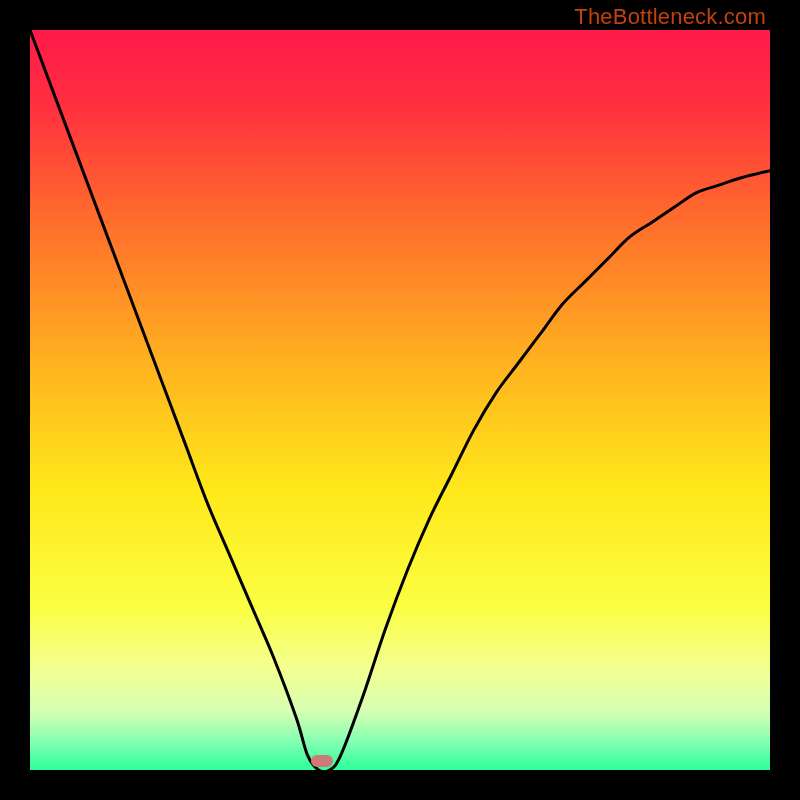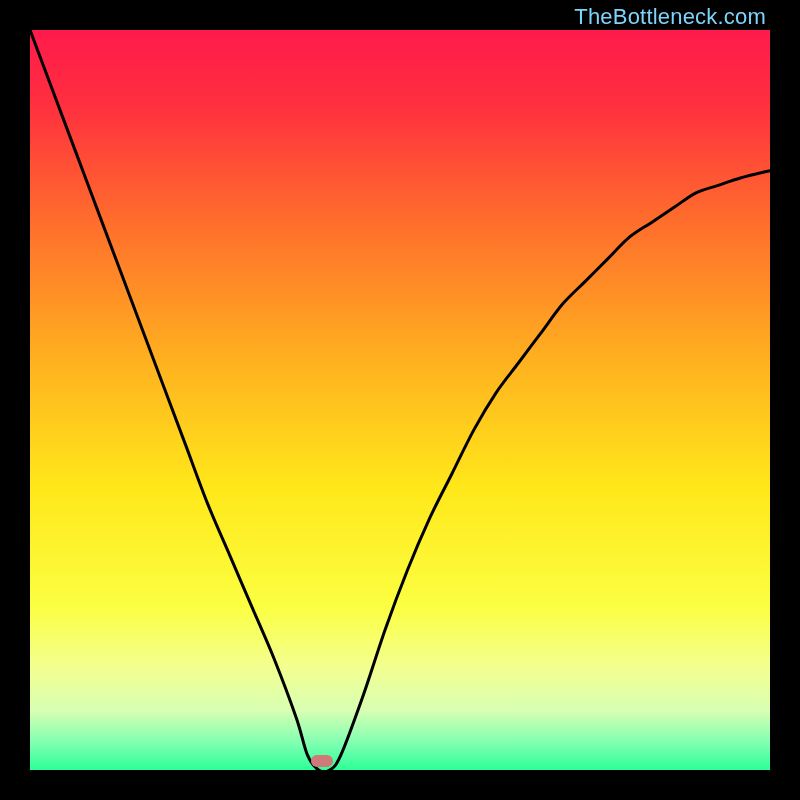--- a/index.html
+++ b/index.html
@@ -29,21 +29,21 @@
     overflow: hidden;
   }
   .gradient {
     position: absolute;
     inset: 0;
   }
   .watermark {
     position: absolute;
     top: 4px;
     right: 34px;
-    color: #7dd3fc;
+    color: #c2410c;
     font-size: 22px;
     letter-spacing: 0.2px;
     font-weight: 500;
   }
   svg.curve {
     position: absolute;
     inset: 0;
     width: 740px;
     height: 740px;
   }

